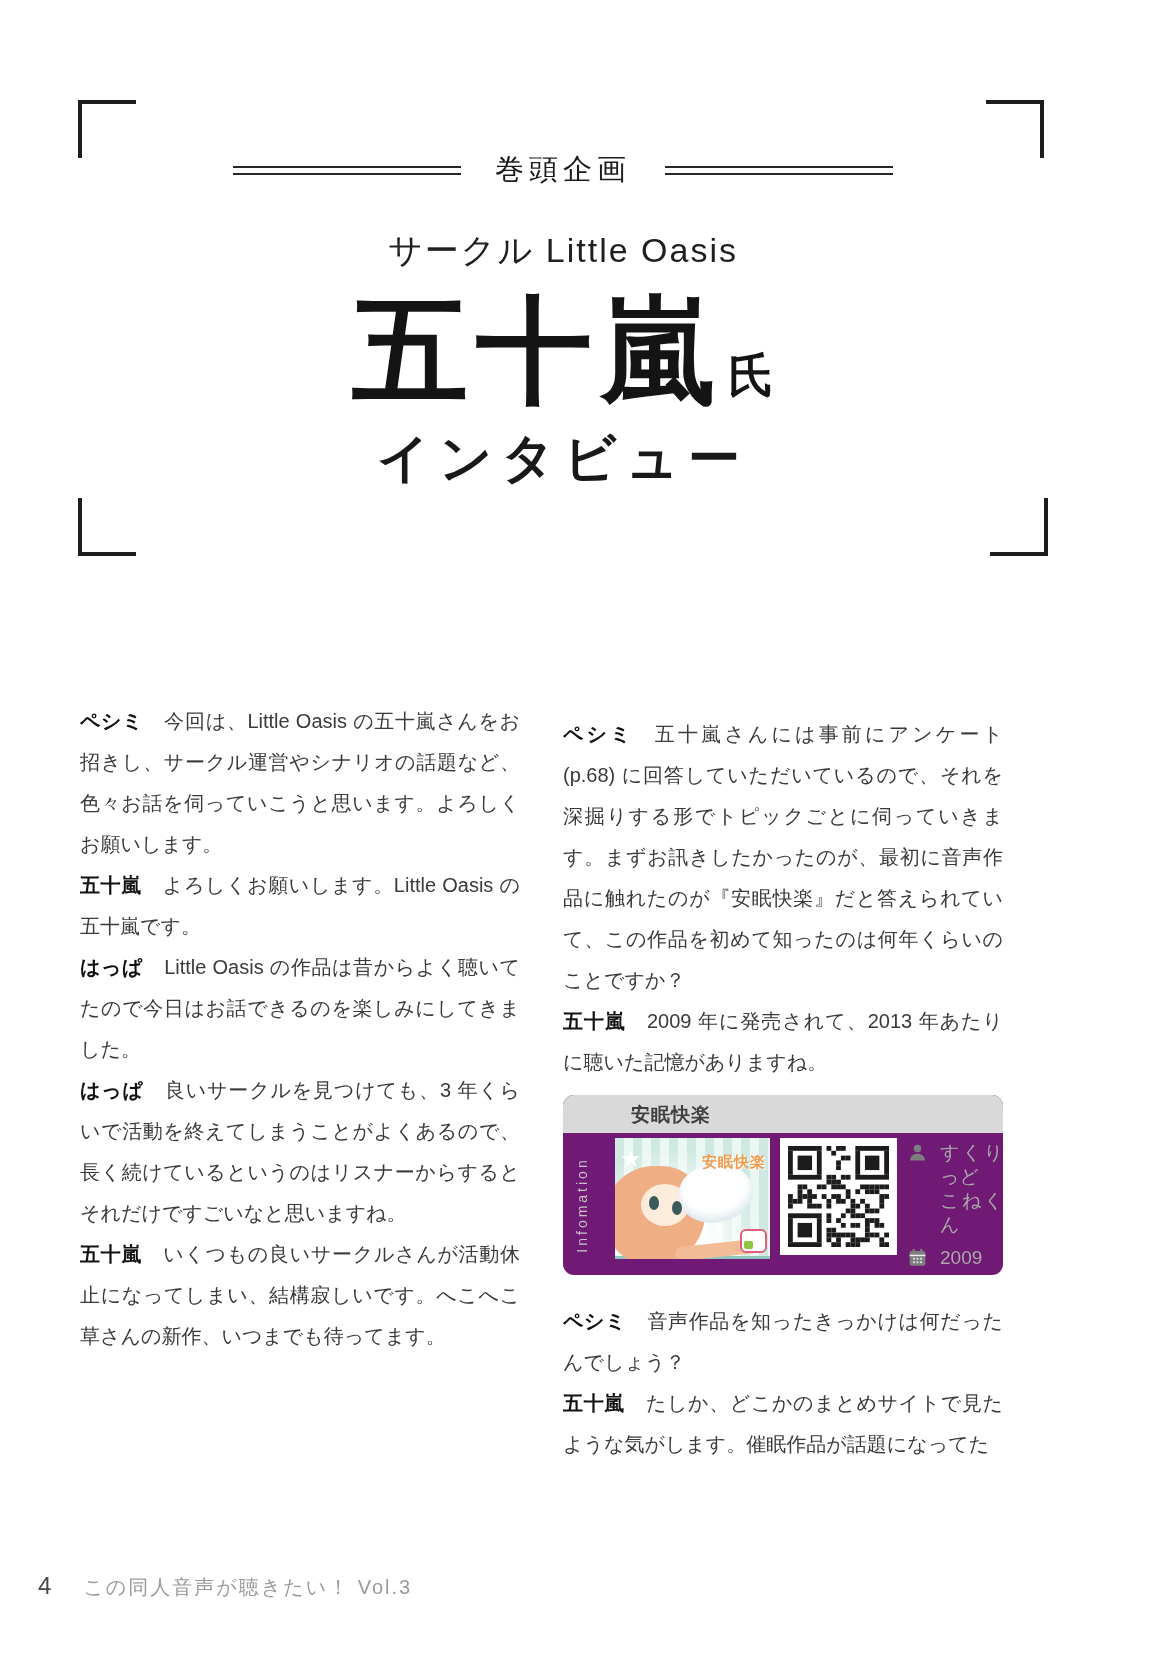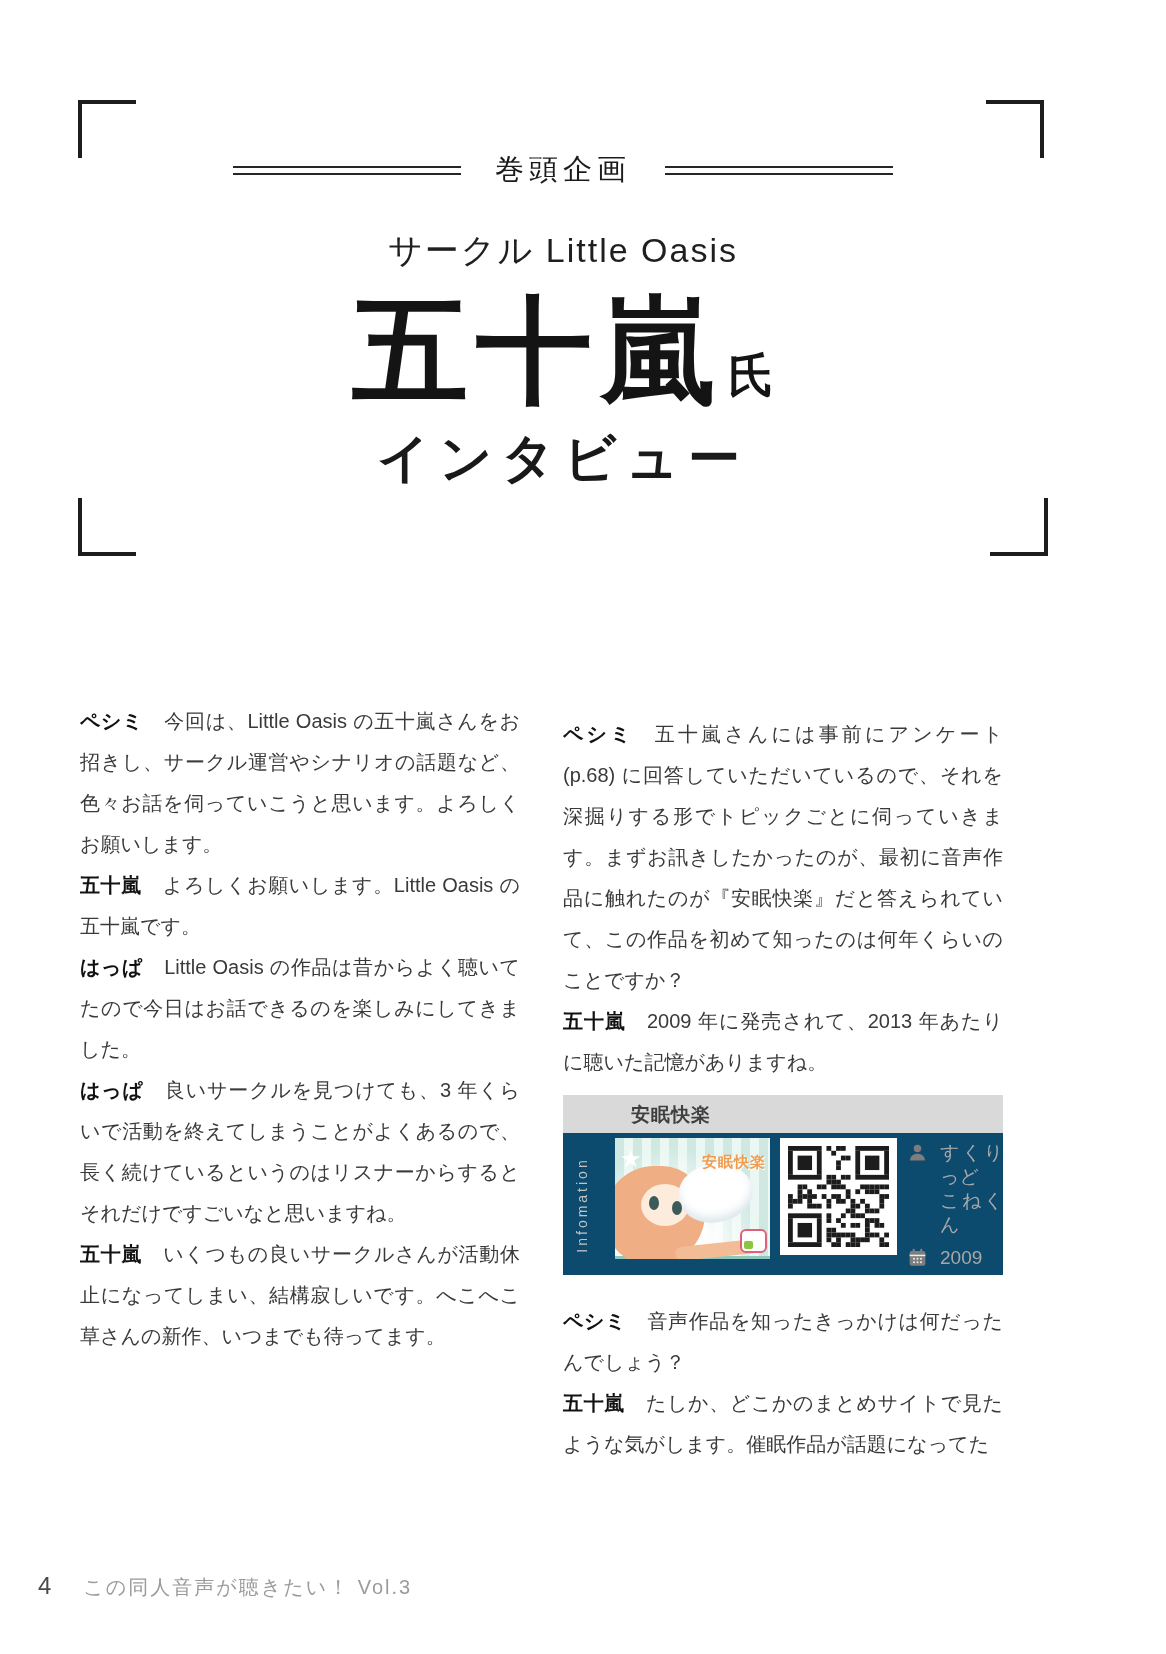--- a/index.html
+++ b/index.html
@@ -42,21 +42,21 @@
   .col-right{left:563px; top:714px;}
   .para{margin:0;}
   .speaker{font-weight:700; color:#111; margin-right:1.05em;}
   
   .section-heading{display:flex; align-items:center; gap:15px; height:46px; margin-bottom:22px;}
   .bars{width:9px; height:44px; box-sizing:border-box;
     border-left:3px solid #1f1f1f; border-right:3px solid #1f1f1f;}
   .heading-text{font-size:23px; font-weight:700; color:#1c1c1c; letter-spacing:1px;}
   
   .info-box{position:relative; margin-top:12px; margin-bottom:26px; height:180px;
-    background:#0c4a6e; border-radius:0; overflow:hidden;}
+    background:#701a75; border-radius:11px; overflow:hidden;}
   .info-header{height:38px; background:#d9d9d9; display:flex; align-items:center;
     padding-left:68px; font-size:19px; font-weight:600; color:#3f3f3f; letter-spacing:1px;}
   .info-side{position:absolute; left:19px; top:110px; transform:translate(-50%,-50%) rotate(-90deg);
     font-size:14px; letter-spacing:3px; color:#c3c3c3; white-space:nowrap;}
   .info-content{position:absolute; left:52px; top:43px; display:flex; gap:10px;}
   
   .cover{position:relative; width:155px; height:121px; overflow:hidden; flex:none;
     background:repeating-linear-gradient(90deg,#cfe9e2 0 9px,#eaf7f2 9px 18px);}
   .cover::before{content:""; position:absolute; inset:0;
     background:radial-gradient(ellipse at 35% 95%, rgba(255,255,255,.95) 0 30%, rgba(255,255,255,0) 65%);}

